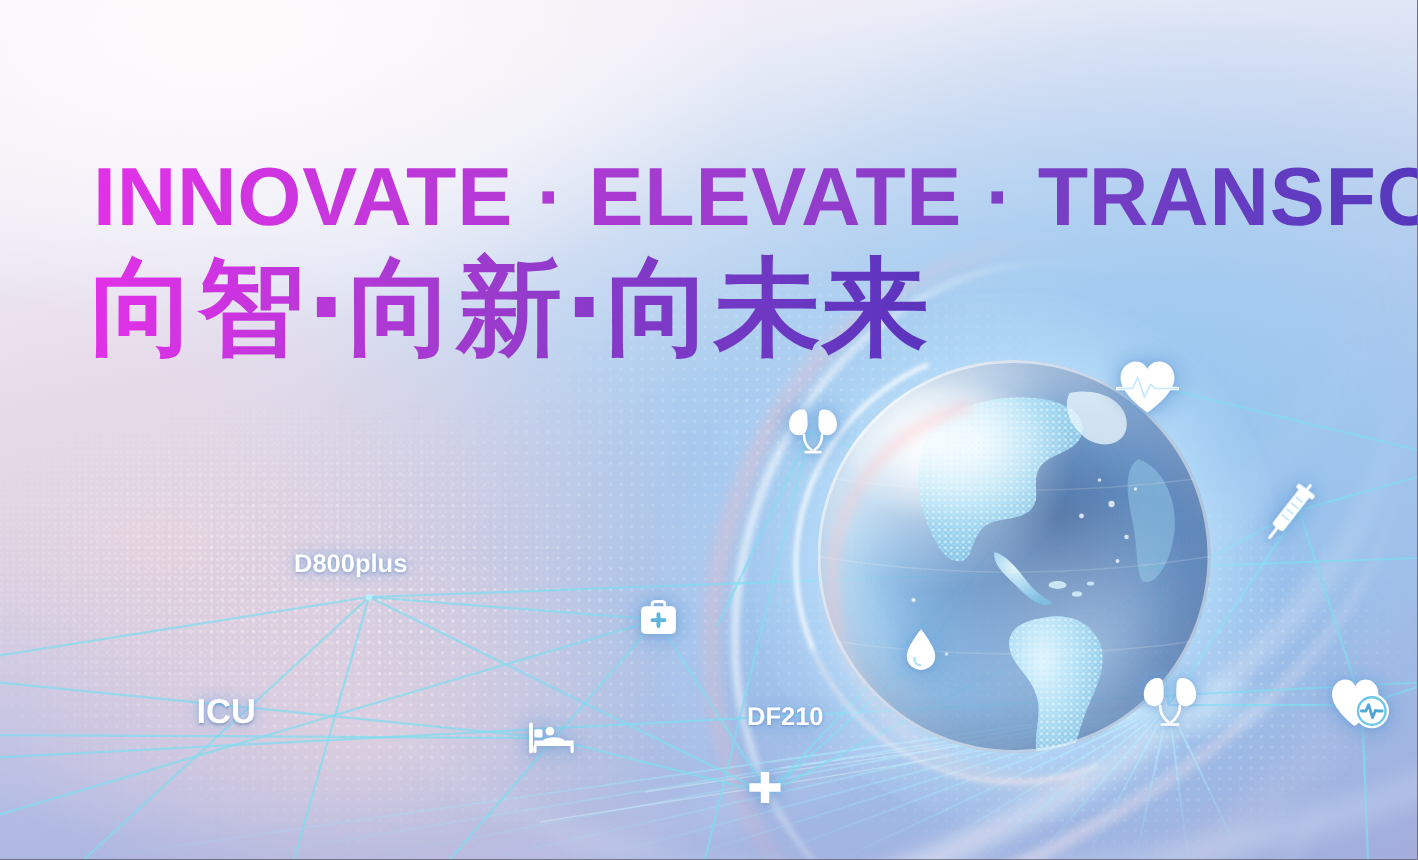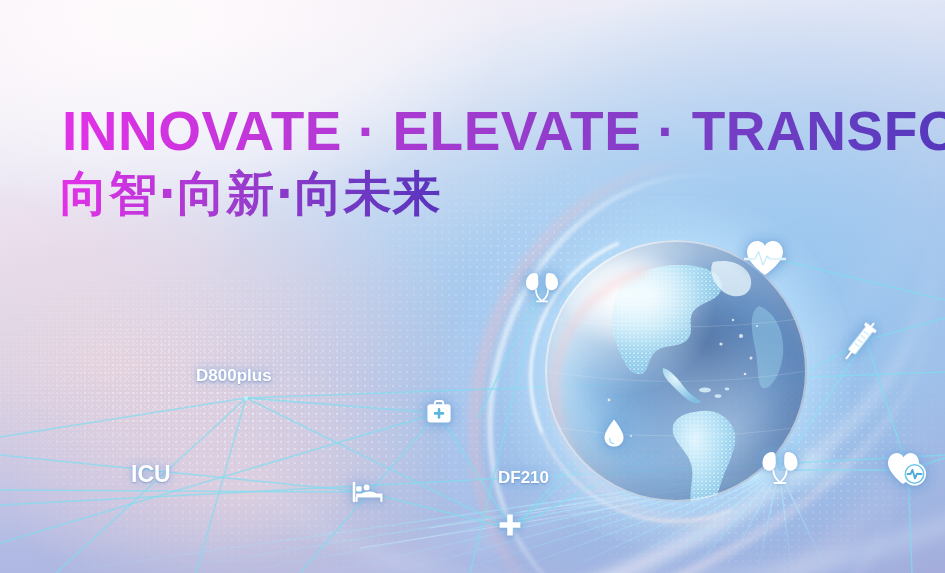--- a/index.html
+++ b/index.html
@@ -171,21 +171,21 @@
   .headline {
     position:absolute; left:62px; top:104px;
     font-size:55px; font-weight:700; letter-spacing:0.5px;
     line-height:1; white-space:nowrap;
     background:linear-gradient(90deg,#e231e8 0%,#cf34e0 12%,#b639d6 26%,#9a3ccd 45%,#7b3ec6 64%,#5f3cc0 82%,#4a31b8 100%);
     -webkit-background-clip:text; background-clip:text;
     color:transparent; -webkit-text-fill-color:transparent;
   }
   .subhead {
     position:absolute; left:60px; top:168px;
-    font-size:48px; font-weight:700; letter-spacing:1px;
+    font-size:71px; font-weight:700; letter-spacing:1px;
     line-height:1.05; white-space:nowrap;
     font-family:"DejaVu Sans","Liberation Sans",sans-serif;
     background:linear-gradient(90deg,#e231e8 0%,#d033e2 14%,#b538d6 30%,#9b3bcd 48%,#8039c7 66%,#6a38c2 84%,#5a33bd 100%);
     -webkit-background-clip:text; background-clip:text;
     color:transparent; -webkit-text-fill-color:transparent;
   }
 
   
   .tag {
     position:absolute;

